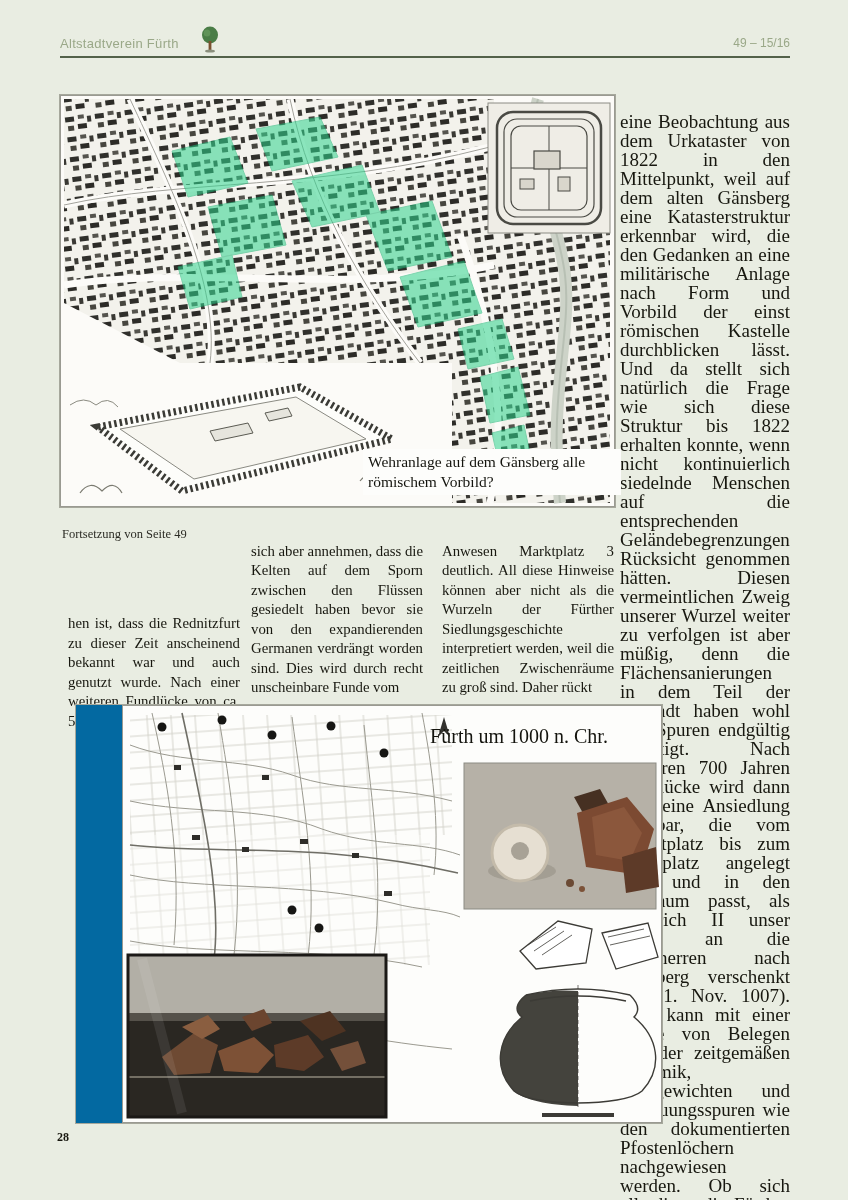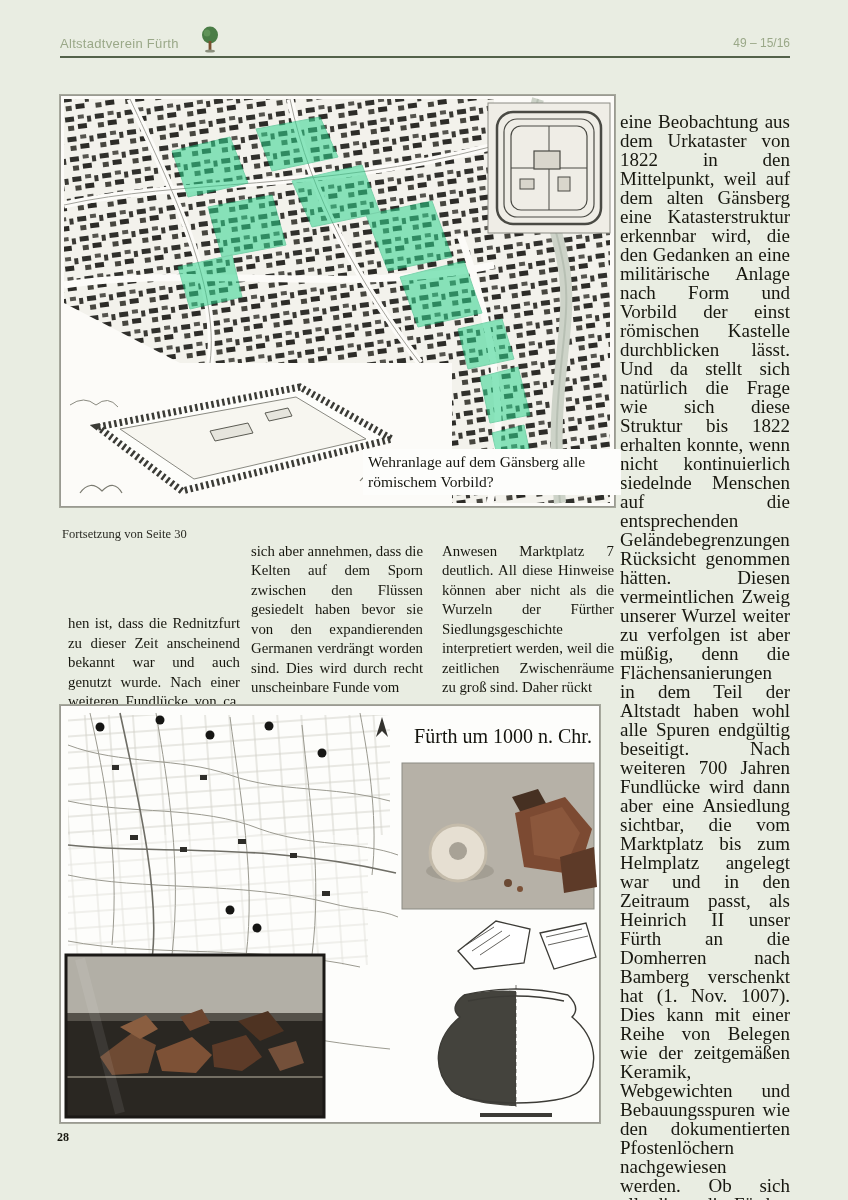--- a/index.html
+++ b/index.html
@@ -28,22 +28,22 @@
   .note{position:absolute;left:62px;top:527px;font-size:12.5px;color:#2b2b24;}
   .col{position:absolute;width:172px;font-size:14.8px;line-height:19.5px;text-align:justify;
     hyphens:auto;-webkit-hyphens:auto;word-spacing:-0.2px;}
   .col1{left:68px;top:566px;margin-top:48px;}
   .col2{left:251px;top:527px;}
   .col3{left:442px;top:527px;}
   .col4{position:absolute;left:620px;top:93px;width:170px;font-size:19px;line-height:19px;
     text-align:justify;hyphens:auto;-webkit-hyphens:auto;}
 
   
-  .fig-bottom{position:absolute;left:60px;top:705px;width:540px;height:418px;margin:0;
-    background:#0369a1;box-shadow:0 0 0 1px #a6a89c;}
+  .fig-bottom{position:absolute;left:76px;top:705px;width:540px;height:418px;margin:0;
+    background:#0369a1;box-shadow:0 0 0 1px #a6a89c;padding-left:46px;}
   .fig-bottom-title{position:absolute;left:346px;top:20px;width:194px;font-size:20px;
     color:#14140e;text-align:center;}
 
   .page-num{position:absolute;left:57px;top:1130px;font-size:12px;font-weight:bold;}
 
   figure{margin:0;}
   svg{display:block;}
 </style>
 </head>
 <body>
@@ -125,24 +125,24 @@
         <polygon points="205,318 228,313 232,321 209,326" fill="#e6e5dd" stroke="#5a5a52" stroke-width="1"></polygon>
         <path d="M20,398 q10,-14 22,-2 q12,-12 20,2" fill="none" stroke="#7a7a70" stroke-width="1.2"></path>
         <path d="M300,386 q8,-10 18,-2" fill="none" stroke="#7a7a70" stroke-width="1.2"></path>
         <path d="M10,310 q14,-10 26,0 q12,-10 22,2" fill="none" stroke="#8a8a80" stroke-width="1"></path>
       </g>
       <rect x="0.5" y="0.5" width="554" height="411" fill="none" stroke="#9a9a92" stroke-width="1"></rect>
     </svg>
     <figcaption class="fig-top-caption">Wehranlage auf dem Gänsberg alle römischem Vorbild?</figcaption>
   </figure>
 
-  <div class="note">Fortsetzung von Seite 30</div>
+  <div class="note">Fortsetzung von Seite 49</div>
   <p class="col col1">hen ist, dass die Rednitzfurt zu dieser Zeit anscheinend bekannt war und auch genutzt wurde. Nach einer weiteren Fundlücke von ca. 500 Jahren lässt</p>
   <p class="col col2">sich aber annehmen, dass die Kelten auf dem Sporn zwischen den Flüssen gesiedelt haben bevor sie von den expandierenden Germanen verdrängt worden sind. Dies wird durch recht unscheinbare Funde vom</p>
-  <p class="col col3">Anwesen Marktplatz 7 deutlich. All diese Hinweise können aber nicht als die Wurzeln der Fürther Siedlungsgeschichte interpretiert werden, weil die zeitlichen Zwischenräume zu groß sind. Daher rückt</p>
+  <p class="col col3">Anwesen Marktplatz 3 deutlich. All diese Hinweise können aber nicht als die Wurzeln der Fürther Siedlungsgeschichte interpretiert werden, weil die zeitlichen Zwischenräume zu groß sind. Daher rückt</p>
 
   <figure class="fig-bottom">
     <svg width="540" height="418" viewBox="0 0 540 418">
       <defs>
         <pattern id="parz" width="24" height="16" patternUnits="userSpaceOnUse" patternTransform="rotate(-4)">
           <rect width="24" height="16" fill="none" stroke="#c2c1b6" stroke-width="1"></rect>
         </pattern>
       </defs>
       <rect width="540" height="418" fill="#fdfdfb"></rect>
       <g>

